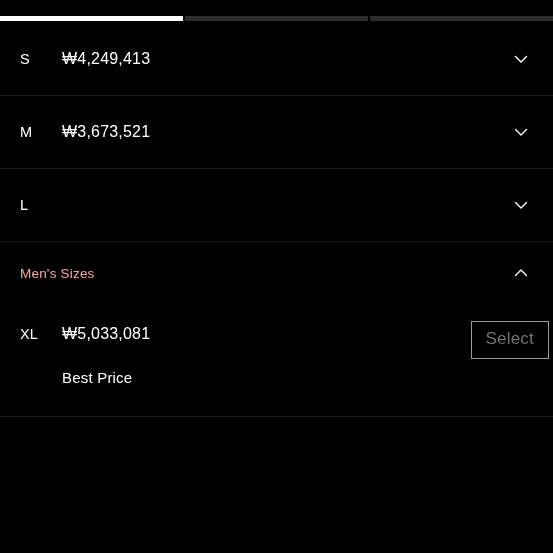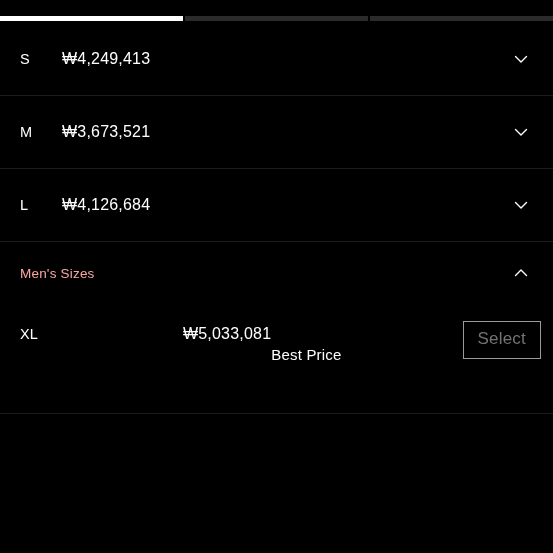--- a/index.html
+++ b/index.html
@@ -99,38 +99,37 @@
     font-size: 13.5px;
     letter-spacing: 0.2px;
     color: #fca5a5;
   }
 
   
   .detail-row {
     position: relative;
     display: flex;
     align-items: flex-start;
-    padding: 16px 12px 30px 20px;
+    padding: 16px 4px 30px 20px;
     box-sizing: border-box;
     border-bottom: 1px solid #1c1c1c;
     min-height: 110px;
   }
   .detail-row .size-label {
     width: 42px;
     flex: 0 0 42px;
     font-size: 14.5px;
     letter-spacing: 0.2px;
     padding-top: 6px;
     color: #ffffff;
   }
   .detail-col {
     flex: 1 1 auto;
     display: flex;
-    flex-direction: row;
-    justify-content: center;
+    flex-direction: column;
   }
   .detail-col .size-price {
     font-size: 16px;
     letter-spacing: 0.2px;
     padding-top: 5px;
     color: #ffffff;
   }
   .detail-col .best-price {
     font-size: 15px;
     letter-spacing: 0.2px;
@@ -185,21 +184,20 @@
       <span class="size-price">₩3,673,521</span>
       <span class="chev">
         <svg width="20" height="20" viewBox="0 0 20 20" fill="none">
           <path d="M4.5 7.5 L10 13 L15.5 7.5" stroke="#ffffff" stroke-width="1.4" stroke-linecap="round" stroke-linejoin="round"></path>
         </svg>
       </span>
     </div>
 
     <div class="size-row">
       <span class="size-label">L</span>
-      <span class="size-price">₩4,126,684</span>
       <span class="chev">
         <svg width="20" height="20" viewBox="0 0 20 20" fill="none">
           <path d="M4.5 7.5 L10 13 L15.5 7.5" stroke="#ffffff" stroke-width="1.4" stroke-linecap="round" stroke-linejoin="round"></path>
         </svg>
       </span>
     </div>
 
     <div class="section-header">
       <span class="section-title">Men's Sizes</span>
       <span class="chev">

